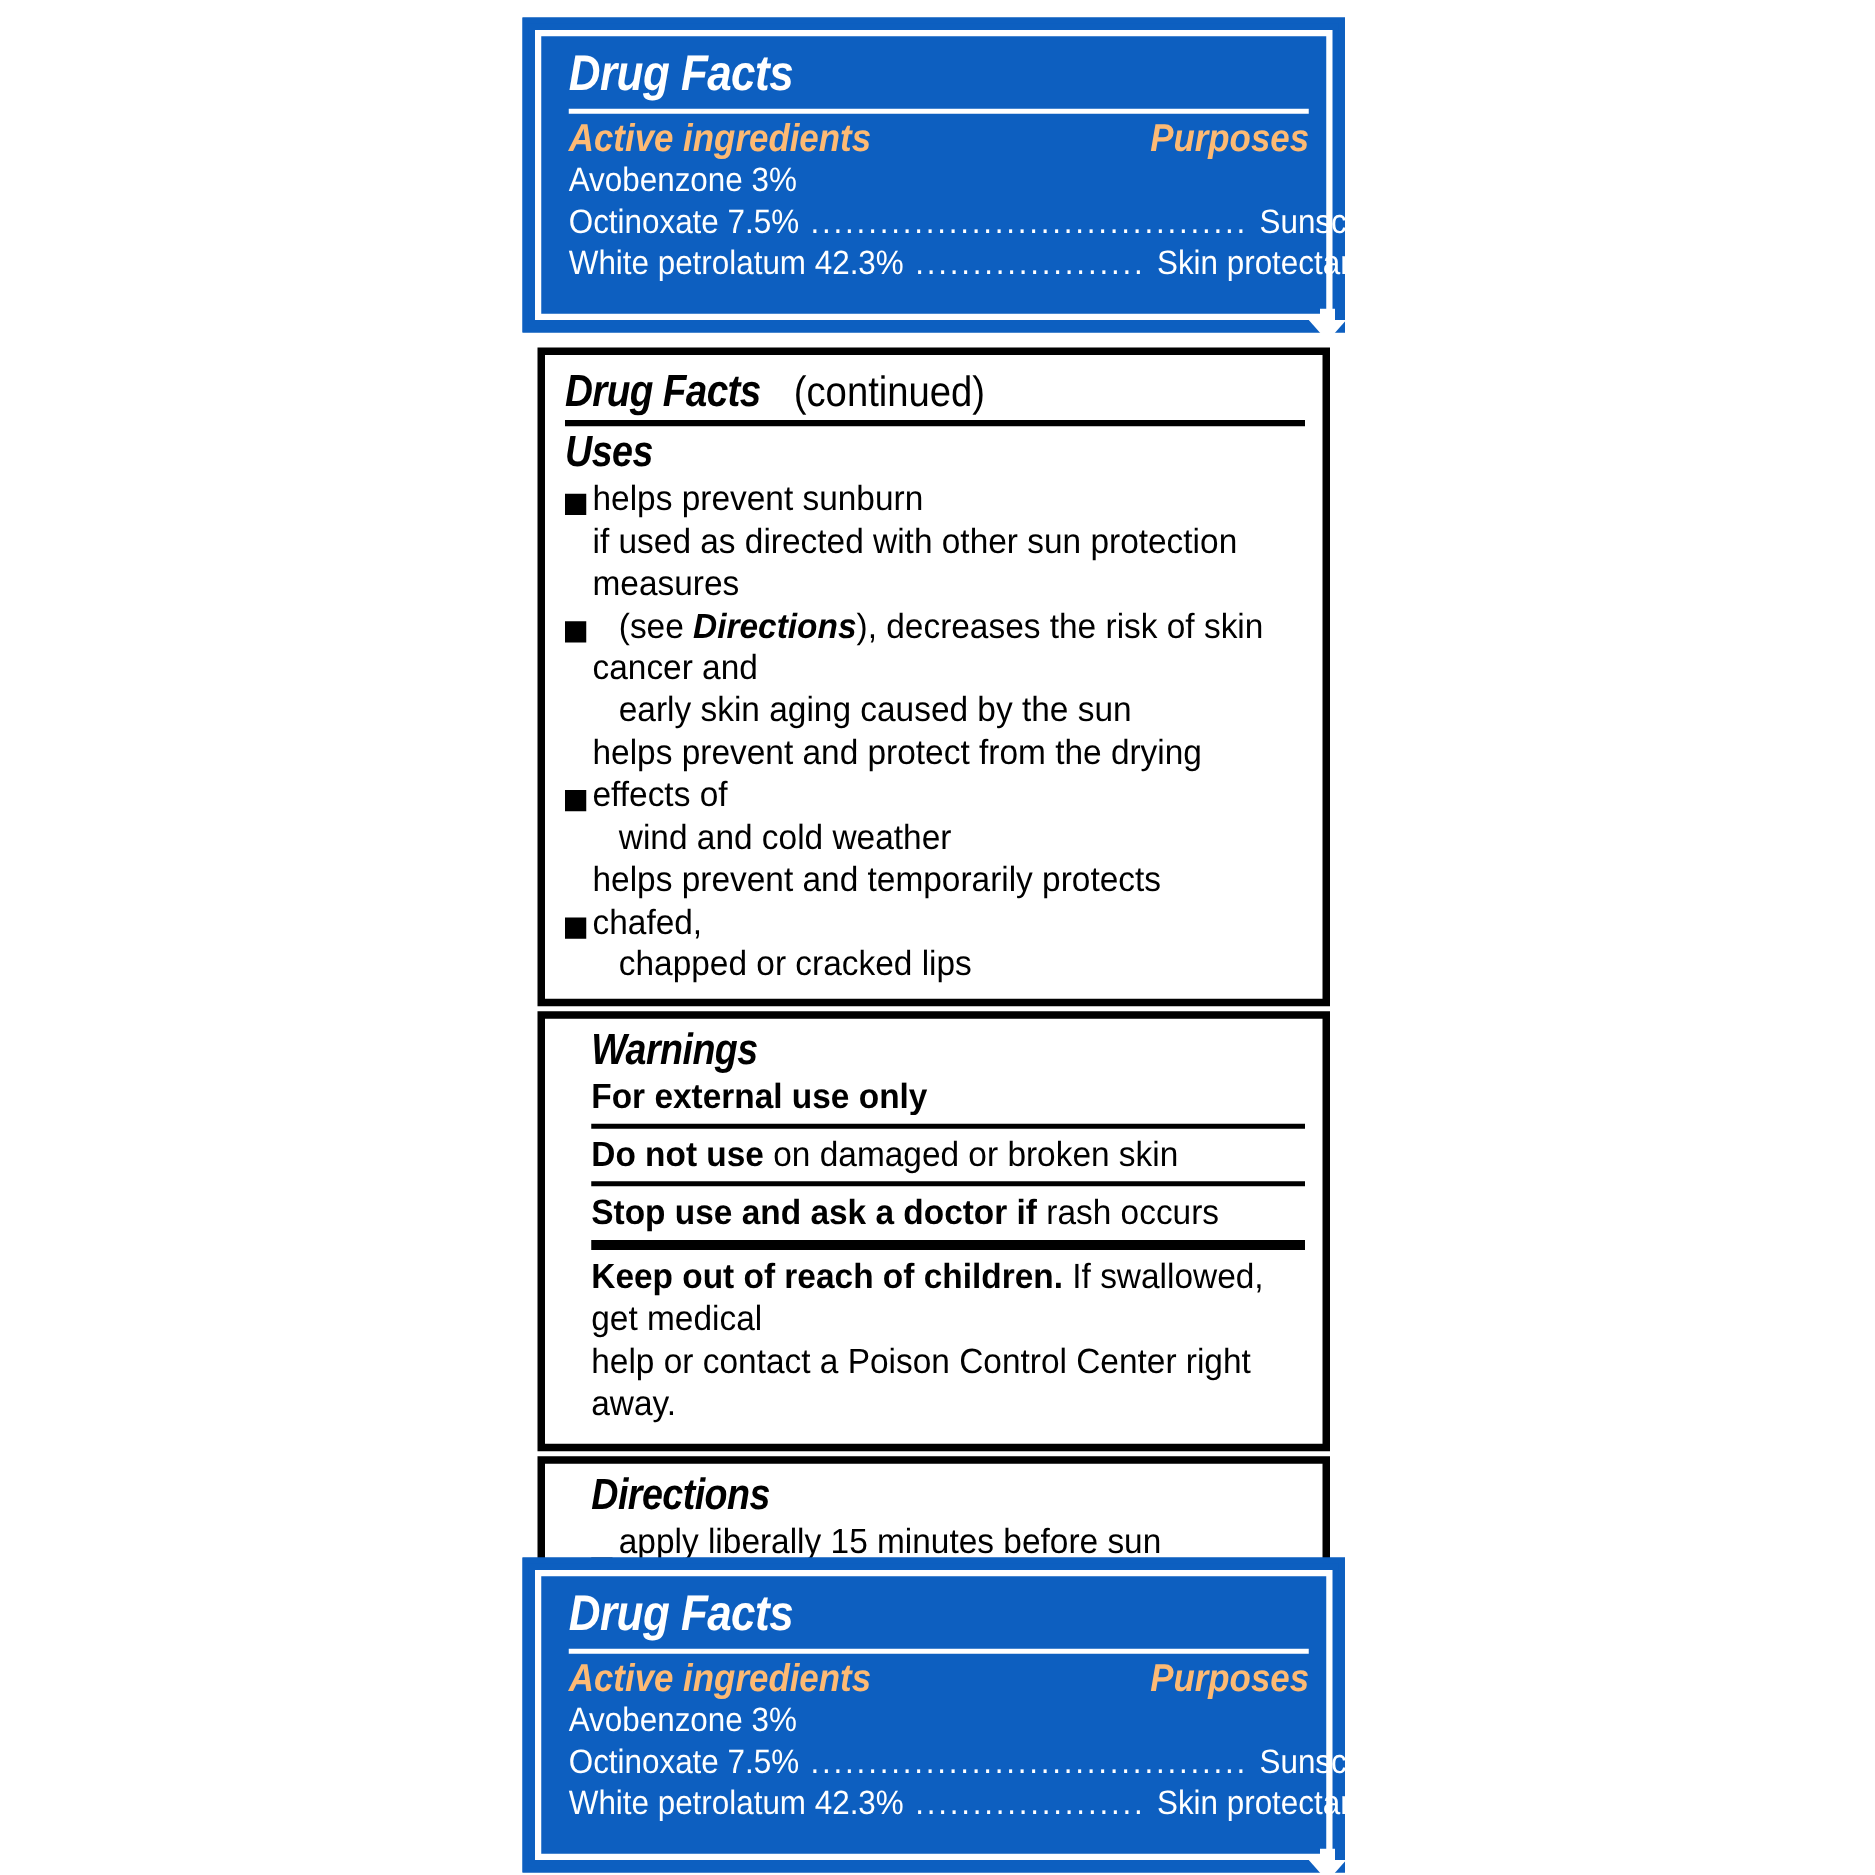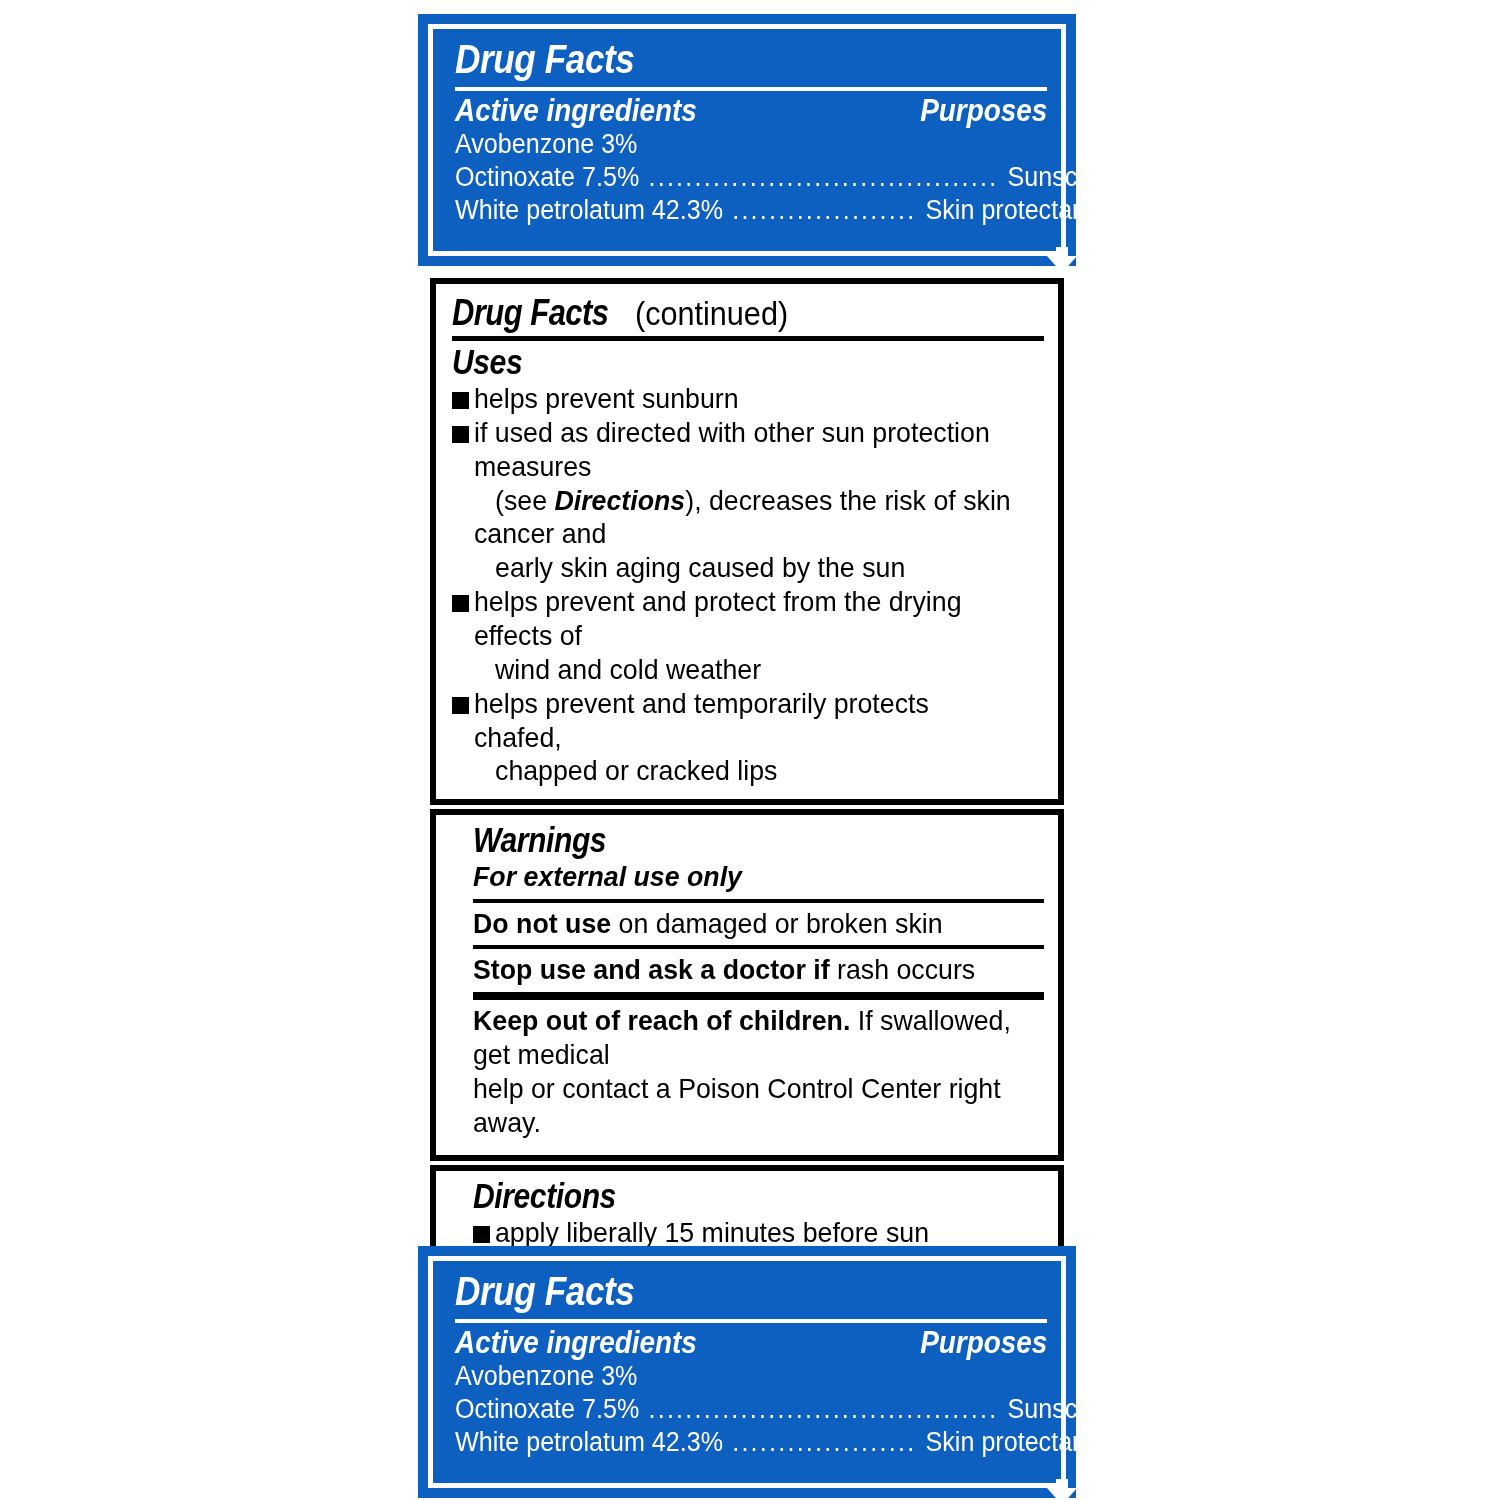--- a/index.html
+++ b/index.html
@@ -58,21 +58,21 @@
   }
   .bp-rule {
     height: 4px;
     background: #ffffff;
     margin: 8px 0 4px 0;
   }
   .bp-colhead {
     display: flex;
     justify-content: space-between;
     align-items: baseline;
-    color: #ffffff;
+    color: #fdba74;
     font-size: 31px;
     font-weight: bold;
     font-style: italic;
     line-height: 1.05;
     white-space: nowrap;
   }
   .bp-colhead > span { transform: scaleX(0.9); transform-origin: left center; display:inline-block;}
   .bp-colhead > span.right { transform-origin: right center; }
 
   .bp-ing {
@@ -160,21 +160,21 @@
     line-height: 1.08;
     transform: scaleX(0.86);
     transform-origin: left center;
     white-space: nowrap;
     margin-bottom: 1px;
   }
 
   .bullets { list-style: none; margin: 0; padding: 0; }
   .bullet-item {
     display: flex;
-    align-items: flex-start;
+    align-items: center;
     font-size: 28px;
     line-height: 1.2;
     margin-bottom: 1px;
   }
   .bullet-sq {
     flex: 0 0 auto;
     width: 17px;
     height: 17px;
     background: #000;
     margin-top: 10px;
@@ -193,21 +193,21 @@
     line-height: 1.21;
     padding: 4px 0 5px 0;
   }
   .warn-block .wb-inner {
     transform: scaleX(0.955);
     transform-origin: left top;
     width: 104.7%;
   }
   .warn-block b { font-weight: bold; }
   .warn-rule { height: 4px; background: #000; }
-  .warn-first { padding-top: 0; font-style: italic; }
+  .warn-first { padding-top: 0; }
 
   .arrow-black {
     position: absolute;
     right: 20px;
     bottom: 14px;
     width: 34px; height: 28px;
   }
   .arrow-black .stem {
     position: absolute;
     left: 10px; top: 0;

